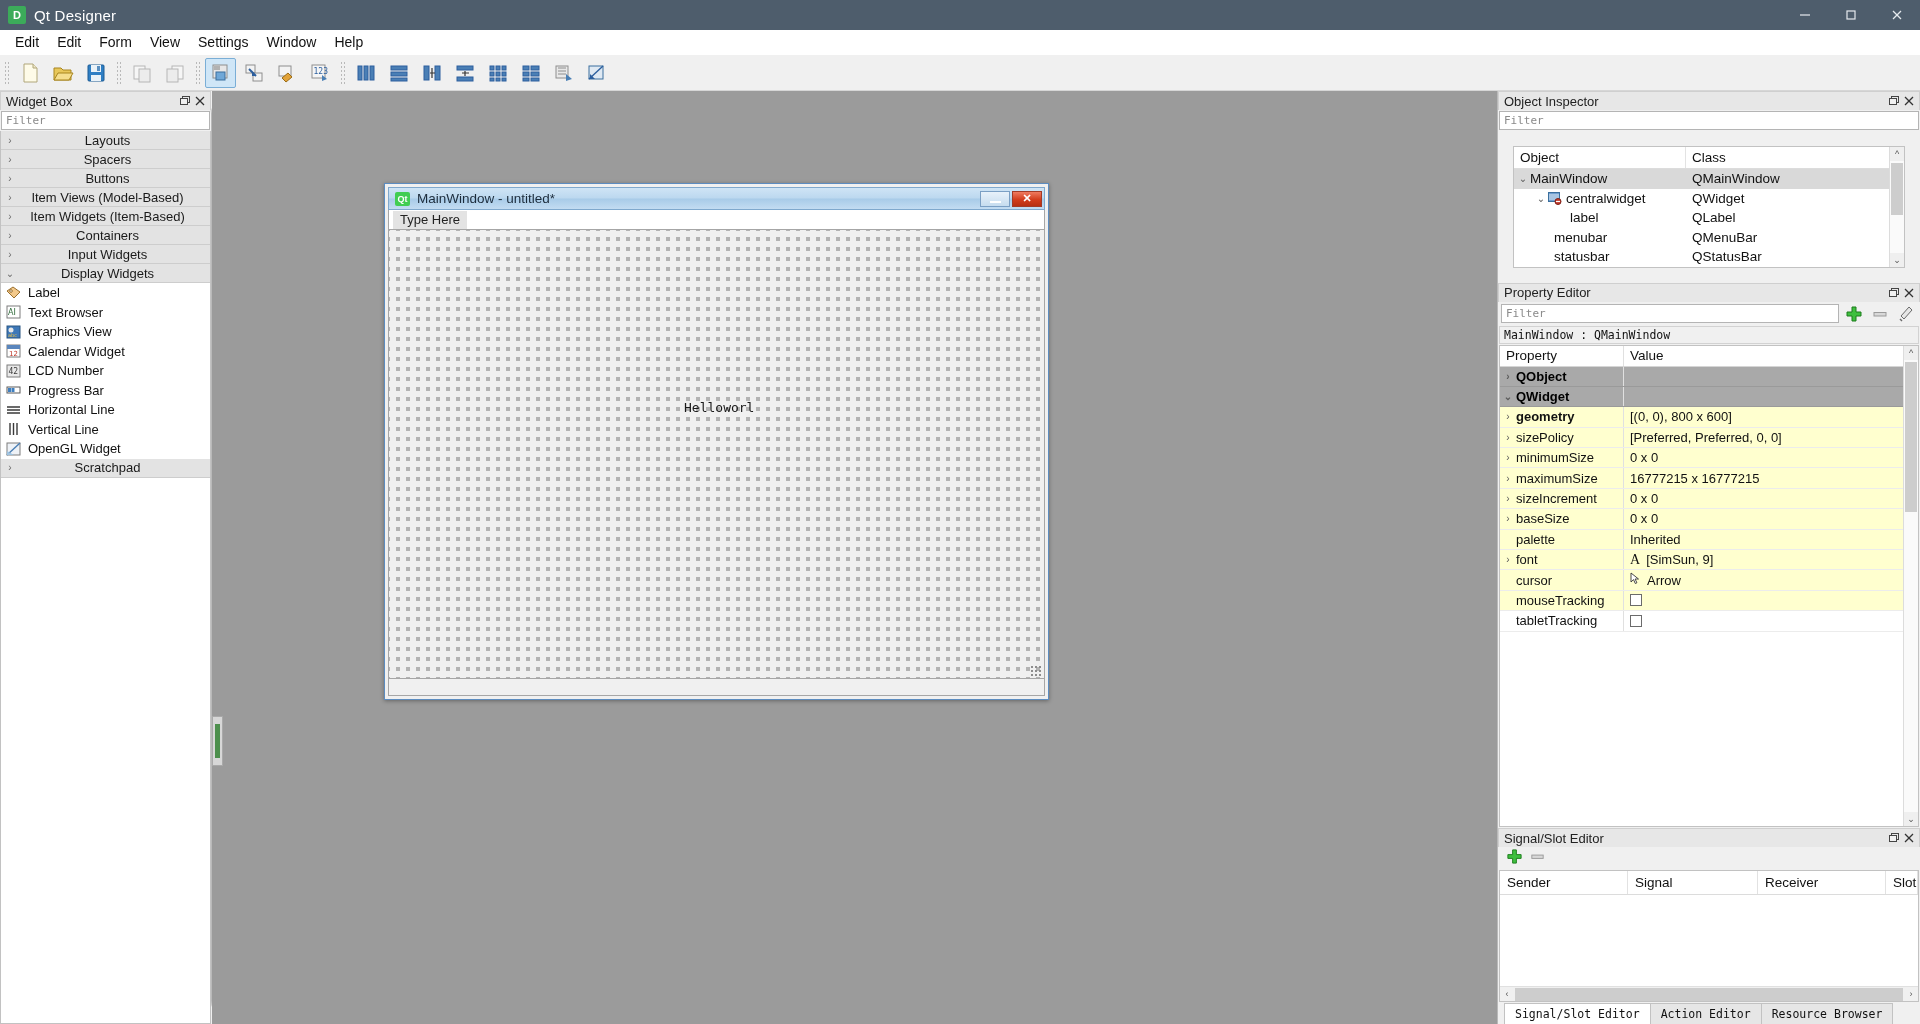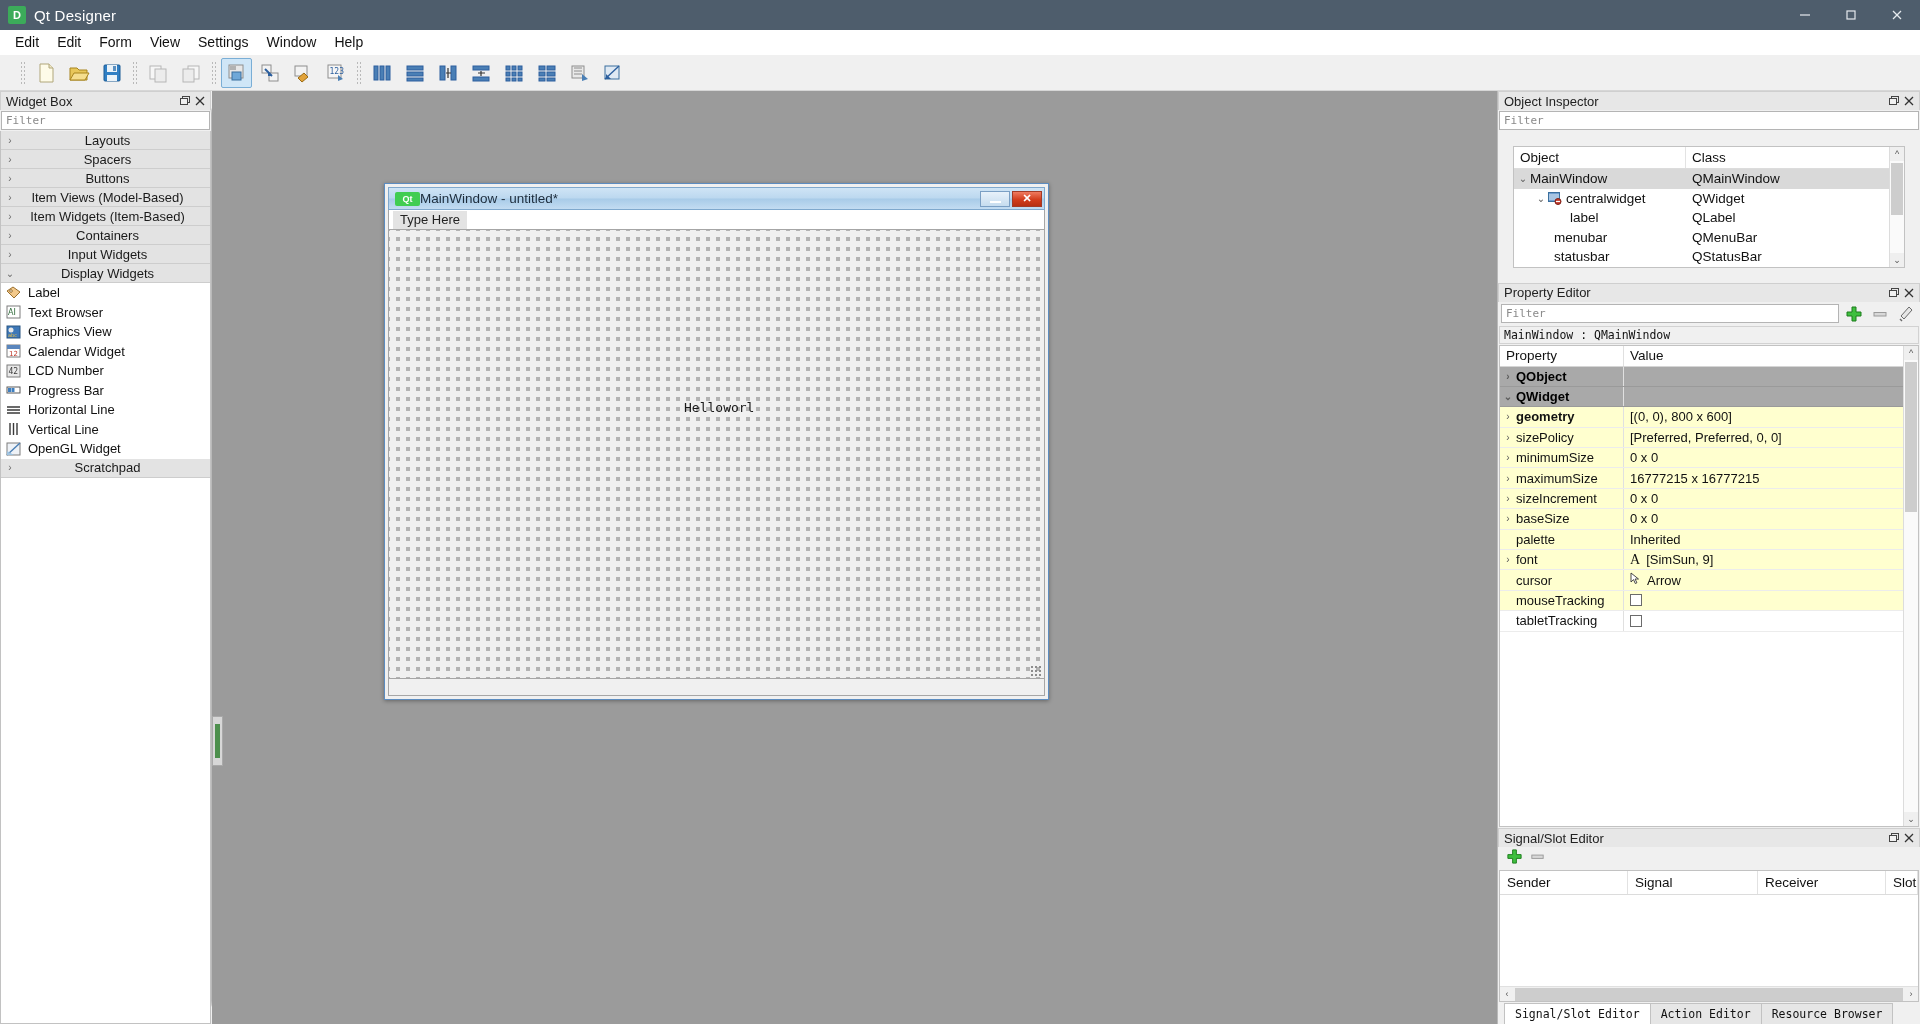--- a/index.html
+++ b/index.html
@@ -34,21 +34,21 @@
     height: 25px; background: #ffffff; display: flex; align-items: center;
     flex: 0 0 25px; border-bottom: 1px solid #ffffff; padding-left: 6px;
   }
   .menubar .menu-item {
     font-size: 14px; color: #111; padding: 3px 9px; line-height: 16px;
   }
 
   
   .toolbar {
     height: 36px; background: #f0f0f0; display: flex; align-items: center;
-    flex: 0 0 36px; border-bottom: 1px solid #d6d6d6; padding-left: 16px;
+    flex: 0 0 36px; border-bottom: 1px solid #d6d6d6; padding-left: 0;
   }
   .tb-grip {
     width: 7px; height: 26px; margin: 0 3px;
     background-image: radial-gradient(#b9b9b9 38%, transparent 40%);
     background-size: 3px 4px; background-position: 1px 1px;
   }
   .tb-btn {
     width: 31px; height: 30px; display: flex; align-items: center; justify-content: center;
     margin: 0 1px; border: 1px solid transparent; border-radius: 2px;
   }
@@ -100,23 +100,23 @@
     background: #f0f0f0; border: 1px solid #5c8cc0;
     box-shadow: 0 1px 4px rgba(0,0,0,.35);
     padding: 3px;
   }
   .fw-title {
     height: 23px;
     background: linear-gradient(to bottom,#cfe4f5 0%, #bcd8ef 48%, #a8cbe8 52%, #c3dcf2 100%);
     display: flex; align-items: center; padding-left: 6px; border: 1px solid #7fa8cd;
   }
   .fw-qt {
-    width: 25px; height: 14px; background: #41cd52; border-radius: 2px; color: #fff;
+    width: 15px; height: 14px; background: #41cd52; border-radius: 2px; color: #fff;
     font-size: 9px; font-weight: bold; display: flex; align-items: center; justify-content: center;
-    margin-right: 0;
+    margin-right: 7px;
   }
   .fw-title .fwt { font-size: 13.5px; color: #1c2c3c; flex: 1 1 auto; }
   .fw-btns { display: flex; align-items: center; gap: 2px; padding-right: 2px; }
   .fw-min {
     width: 30px; height: 16px; border: 1px solid #7b9fc4;
     background: linear-gradient(to bottom,#e8f1fa,#c6dcef);
     display: flex; align-items: flex-end; justify-content: center; padding-bottom: 3px;
   }
   .fw-min i { display: block; width: 11px; height: 2px; background: #fff; }
   .fw-close {

